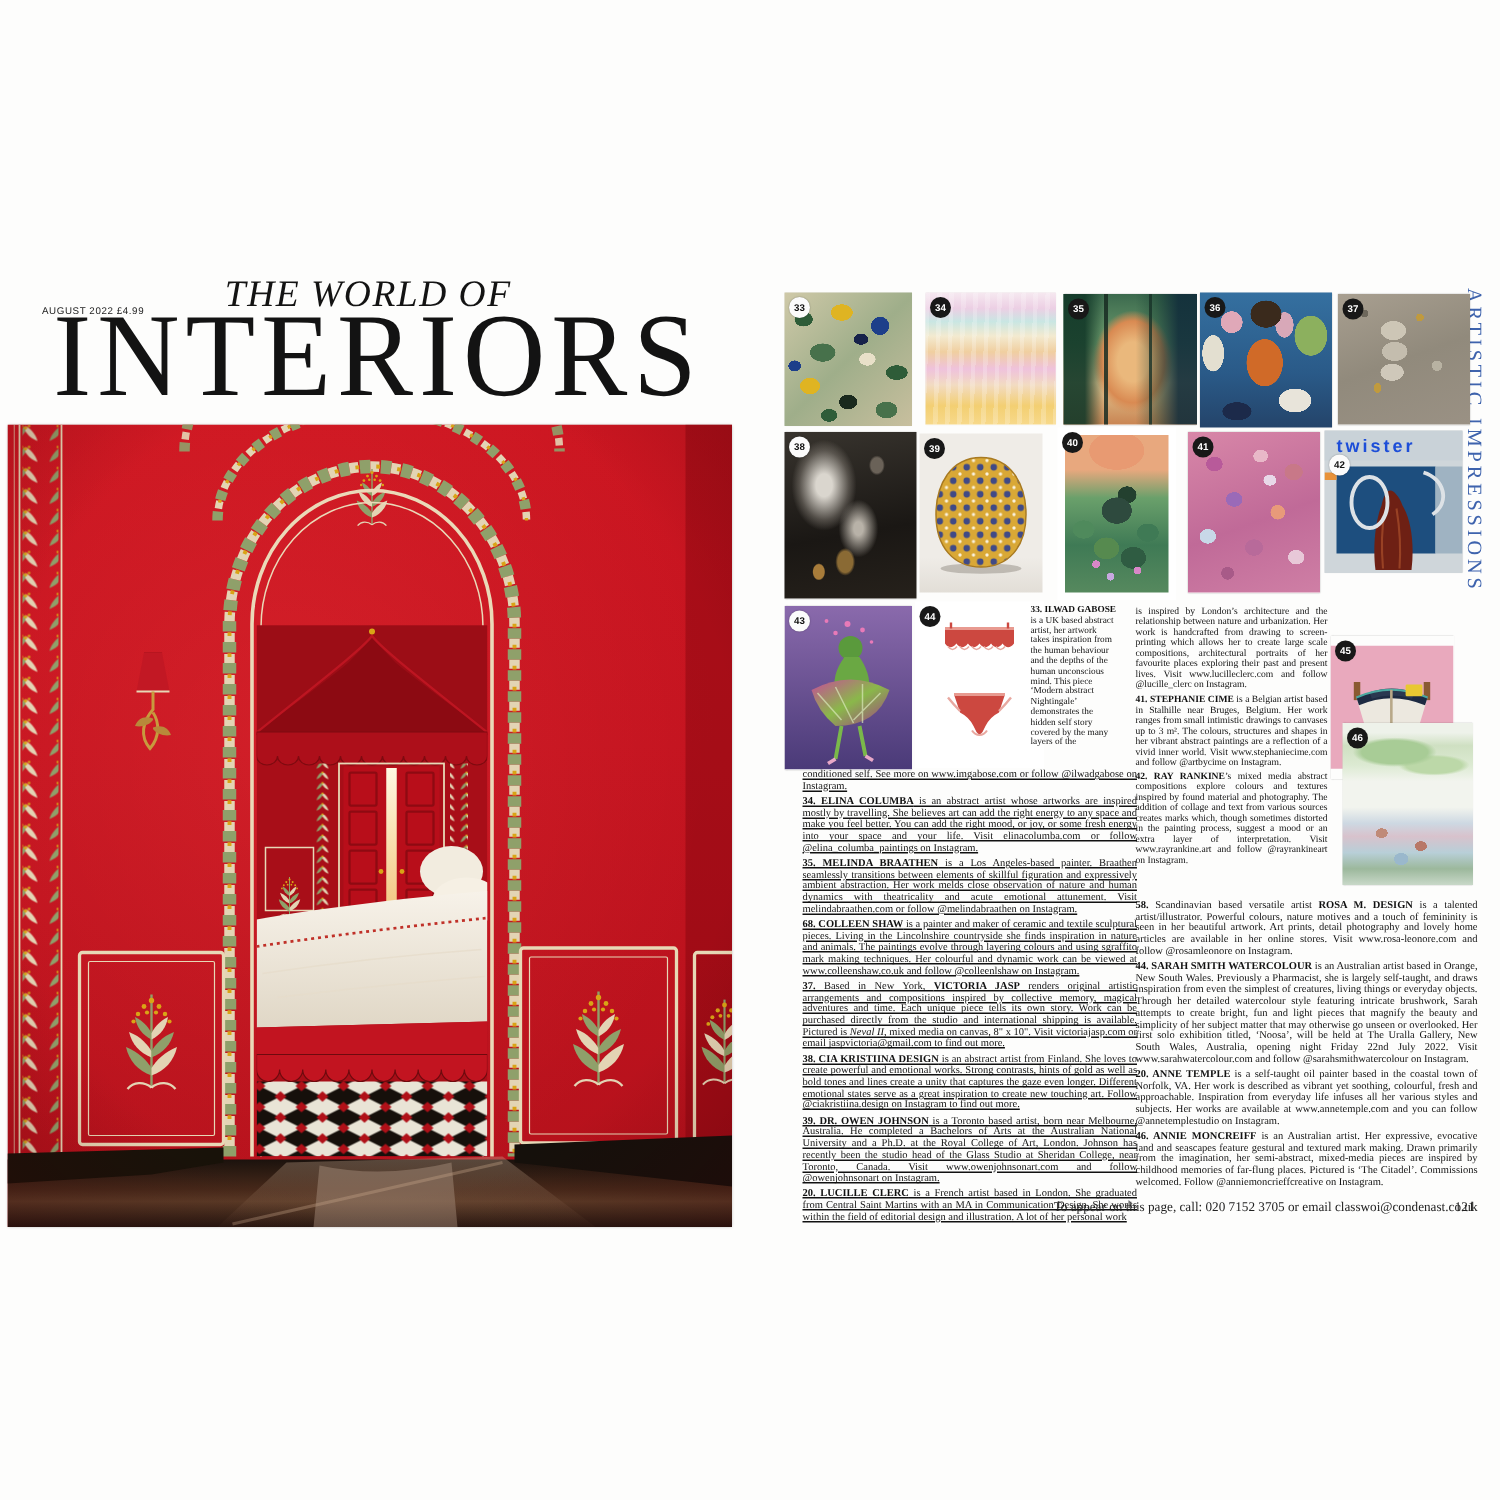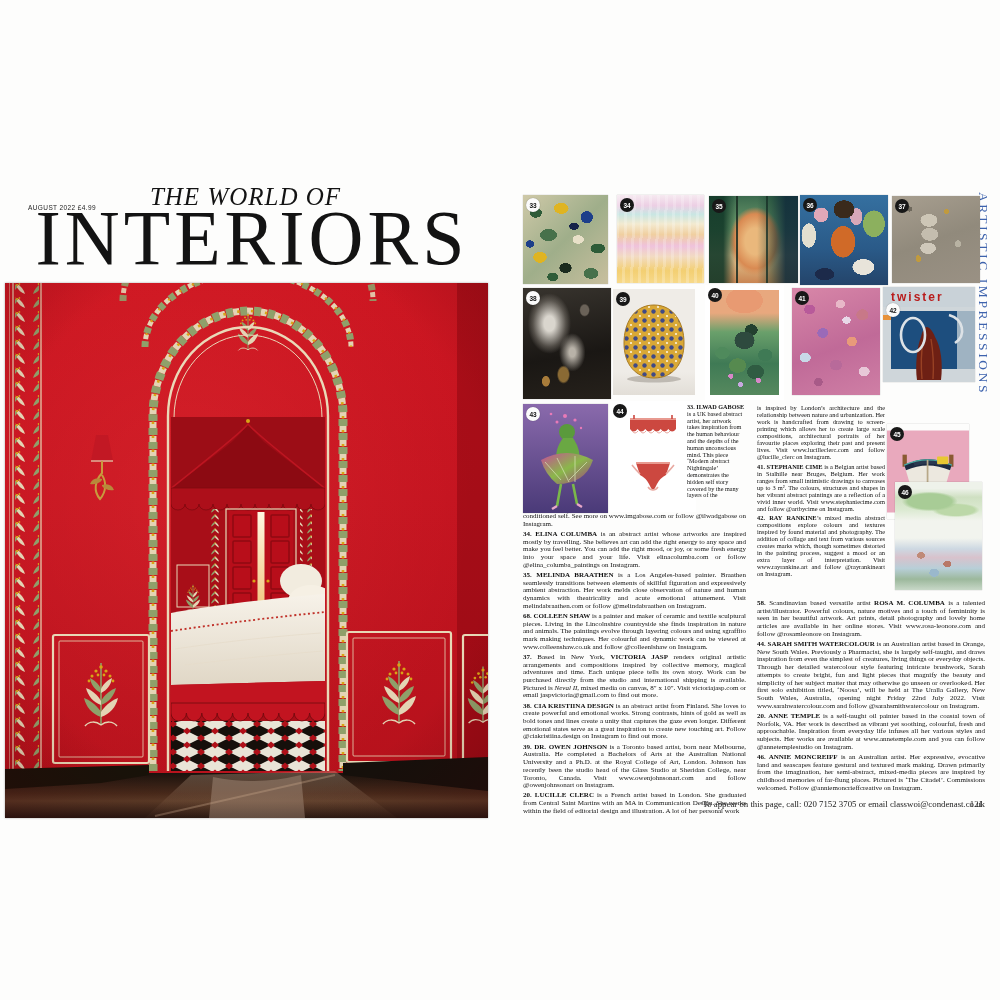--- a/index.html
+++ b/index.html
@@ -119,37 +119,37 @@
     radial-gradient(10px 9px at 80% 25%,#c87888 60%,transparent 61%),
     radial-gradient(9px 8px at 35% 42%,#9a6ab8 60%,transparent 61%),
     radial-gradient(8px 8px at 68% 50%,#e89a7a 60%,transparent 61%),
     radial-gradient(9px 8px at 15% 65%,#c8d8e8 60%,transparent 61%),
     radial-gradient(10px 9px at 50% 72%,#b86a9a 60%,transparent 61%),
     radial-gradient(9px 8px at 82% 78%,#e8c8d8 60%,transparent 61%),
     radial-gradient(7px 7px at 30% 88%,#a85a88 60%,transparent 61%),
     radial-gradient(7px 6px at 62% 30%,#e8d8e8 60%,transparent 61%),
     linear-gradient(160deg,#d887a8,#c06a98 55%,#cf7fa5);}
   .tw-label{position:absolute;top:3px;left:8px;z-index:2;font:700 12px "Liberation Sans",sans-serif;
-            color:#b91c1c;letter-spacing:2px;}
+            color:#1d4ed8;letter-spacing:2px;}
   .art46{background:
     radial-gradient(40px 14px at 40% 18%,#a8cc96 55%,transparent 70%),
     radial-gradient(34px 10px at 70% 26%,#bcd8a8 55%,transparent 70%),
     radial-gradient(5px 4px at 30% 68%,#c08a78 80%,transparent 81%),
     radial-gradient(5px 4px at 60% 76%,#b87868 80%,transparent 81%),
     radial-gradient(6px 5px at 45% 84%,#9ab8cc 80%,transparent 81%),
     linear-gradient(180deg,#eef2ea 0 6%,#cfe0c2 14%,#dcead2 26%,#f2f4ee 36% 52%,
       #cdd8e2 62%,#d8c2cc 70%,#b8cfd8 80%,#9cb89c 90%,#c8d8c8 100%);}
 
   
   .txt{position:absolute;text-align:justify;color:#111;}
   .txt p.li{margin:0 0 2.5px;}
   #colA{left:164px;top:209px;width:58px;height:112px;font-size:6.2px;line-height:6.8px;
         text-align:left;overflow:hidden;}
   #colB{left:234px;top:209px;width:128px;font-size:6.4px;line-height:7px;}
-  #leftcol{left:0;top:318px;width:223px;font-size:7px;line-height:7.7px;}
+  #leftcol{left:12px;top:318px;width:223px;font-size:7px;line-height:7.7px;text-decoration:underline;}
   #rightcol{left:234px;top:405px;width:228px;font-size:7px;line-height:7.7px;}
   .footer{position:absolute;left:0;top:604px;width:462px;text-align:right;
           font-size:8.8px;color:#222;}
   .pagenum{position:absolute;right:2px;top:604px;font-size:8.8px;color:#222;}
 </style>
 </head>
 <body>
 
 <div class="issue">AUGUST 2022 £4.99</div>
 <div class="mast-top">THE WORLD OF</div>
@@ -469,21 +469,21 @@
       <p class="li">conditioned self. See more on www.imgabose.com or follow @ilwadgabose on Instagram.</p>
       <p class="li"><b>34. ELINA COLUMBA</b> is an abstract artist whose artworks are inspired mostly by travelling. She believes art can add the right energy to any space and make you feel better. You can add the right mood, or joy, or some fresh energy into your space and your life. Visit elinacolumba.com or follow @elina_columba_paintings on Instagram.</p>
       <p class="li"><b>35. MELINDA BRAATHEN</b> is a Los Angeles-based painter. Braathen seamlessly transitions between elements of skillful figuration and expressively ambient abstraction. Her work melds close observation of nature and human dynamics with theatricality and acute emotional attunement. Visit melindabraathen.com or follow @melindabraathen on Instagram.</p>
       <p class="li"><b>68. COLLEEN SHAW</b> is a painter and maker of ceramic and textile sculptural pieces. Living in the Lincolnshire countryside she finds inspiration in nature and animals. The paintings evolve through layering colours and using sgraffito mark making techniques. Her colourful and dynamic work can be viewed at www.colleenshaw.co.uk and follow @colleenlshaw on Instagram.</p>
       <p class="li"><b>37. </b>Based in New York, <b>VICTORIA JASP</b> renders original artistic arrangements and compositions inspired by collective memory, magical adventures and time. Each unique piece tells its own story. Work can be purchased directly from the studio and international shipping is available. Pictured is <i>Neval II</i>, mixed media on canvas, 8" x 10". Visit victoriajasp.com or email jaspvictoria@gmail.com to find out more.</p>
       <p class="li"><b>38. CIA KRISTIINA DESIGN</b> is an abstract artist from Finland. She loves to create powerful and emotional works. Strong contrasts, hints of gold as well as bold tones and lines create a unity that captures the gaze even longer. Different emotional states serve as a great inspiration to create new touching art. Follow @ciakristiina.design on Instagram to find out more.</p>
       <p class="li"><b>39. DR. OWEN JOHNSON</b> is a Toronto based artist, born near Melbourne, Australia. He completed a Bachelors of Arts at the Australian National University and a Ph.D. at the Royal College of Art, London. Johnson has recently been the studio head of the Glass Studio at Sheridan College, near Toronto, Canada. Visit www.owenjohnsonart.com and follow @owenjohnsonart on Instagram.</p>
       <p class="li"><b>20. LUCILLE CLERC</b> is a French artist based in London. She graduated from Central Saint Martins with an MA in Communication Design. She works within the field of editorial design and illustration. A lot of her personal work</p>
     </div>
   <div class="txt" id="rightcol">
-      <p class="li"><b>58. </b>Scandinavian based versatile artist <b>ROSA M. COLUMBA</b> is a talented artist/illustrator. Powerful colours, nature motives and a touch of femininity is seen in her beautiful artwork. Art prints, detail photography and lovely home articles are available in her online stores. Visit www.rosa-leonore.com and follow @rosamleonore on Instagram.</p>
+      <p class="li"><b>58. </b>Scandinavian based versatile artist <b>ROSA M. DESIGN</b> is a talented artist/illustrator. Powerful colours, nature motives and a touch of femininity is seen in her beautiful artwork. Art prints, detail photography and lovely home articles are available in her online stores. Visit www.rosa-leonore.com and follow @rosamleonore on Instagram.</p>
       <p class="li"><b>44. SARAH SMITH WATERCOLOUR</b> is an Australian artist based in Orange, New South Wales. Previously a Pharmacist, she is largely self-taught, and draws inspiration from even the simplest of creatures, living things or everyday objects. Through her detailed watercolour style featuring intricate brushwork, Sarah attempts to create bright, fun and light pieces that magnify the beauty and simplicity of her subject matter that may otherwise go unseen or overlooked. Her first solo exhibition titled, ‘Noosa’, will be held at The Uralla Gallery, New South Wales, Australia, opening night Friday 22nd July 2022. Visit www.sarahwatercolour.com and follow @sarahsmithwatercolour on Instagram.</p>
       <p class="li"><b>20. ANNE TEMPLE</b> is a self-taught oil painter based in the coastal town of Norfolk, VA. Her work is described as vibrant yet soothing, colourful, fresh and approachable. Inspiration from everyday life infuses all her various styles and subjects. Her works are available at www.annetemple.com and you can follow @annetemplestudio on Instagram.</p>
       <p class="li"><b>46. ANNIE MONCREIFF</b> is an Australian artist. Her expressive, evocative land and seascapes feature gestural and textured mark making. Drawn primarily from the imagination, her semi-abstract, mixed-media pieces are inspired by childhood memories of far-flung places. Pictured is ‘The Citadel’. Commissions welcomed. Follow @anniemoncrieffcreative on Instagram.</p>
     </div>
 
   <div class="footer">To appear on this page, call: 020 7152 3705 or email classwoi@condenast.co.uk</div>
   <div class="pagenum">121</div>
 </div>
 
 </body></html>

